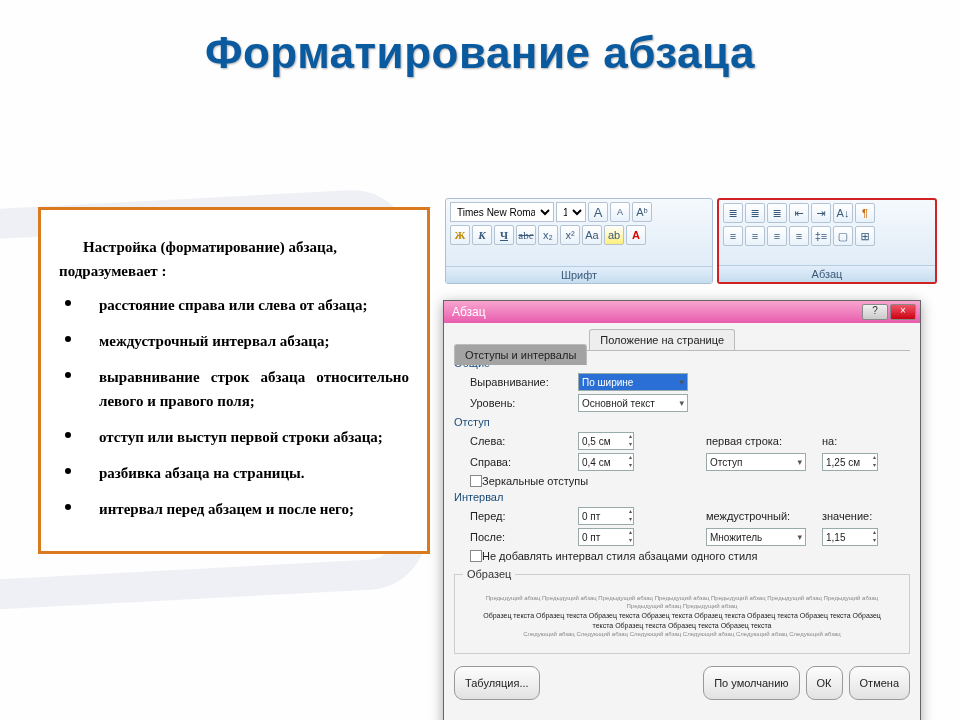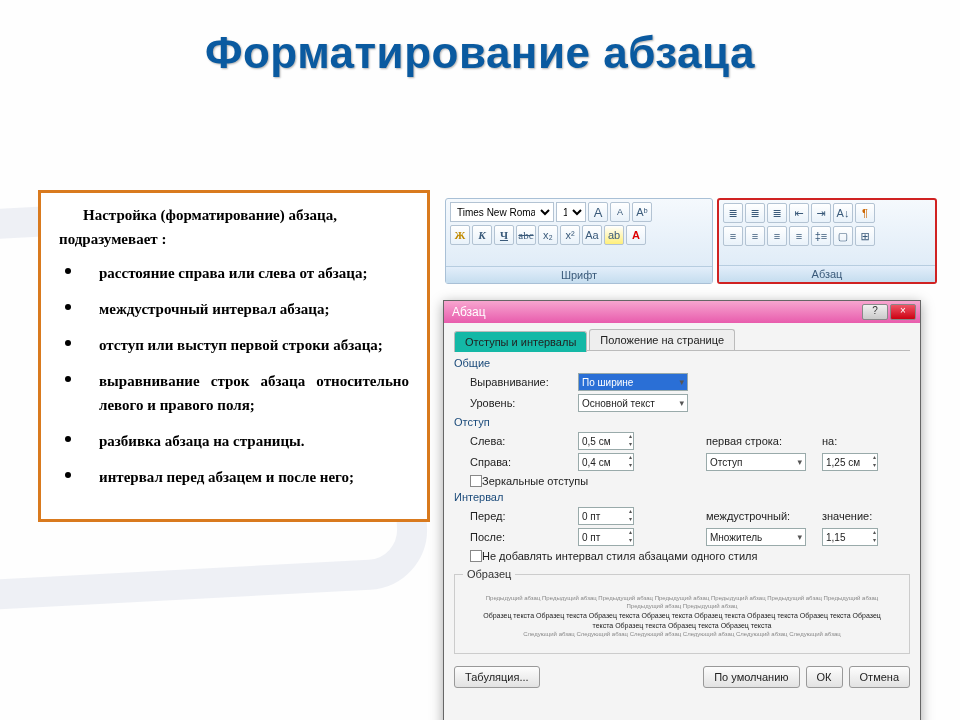--- a/index.html
+++ b/index.html
@@ -1,20 +1,20 @@
 <!DOCTYPE html>
 <html><head>
 <meta charset="utf-8">
 <style>
   * { box-sizing: border-box; margin: 0; padding: 0; }
   body { width: 960px; height: 720px; font-family: "Segoe UI", Tahoma, sans-serif; background: #fefefe; position: relative; overflow: hidden; }
   .bg-shape { position: absolute; left: -80px; top: 200px; width: 500px; height: 400px; border: 30px solid #d0d6e6; border-radius: 60px; opacity: .35; z-index: 0; transform: rotate(-3deg); }
   .slide-title { text-align: center; font-size: 44px; font-weight: bold; color: #0a5aa0; padding-top: 28px; letter-spacing: .5px; text-shadow: 1px 1px 2px rgba(0,0,0,.3); position: relative; z-index: 1; }
   .content { position: relative; z-index: 1; }
-  .text-card { position: absolute; left: 38px; top: 112px; width: 392px; border: 3px solid #d97a1e; background: #fff; padding: 10px 18px 18px 18px; font-family: "Times New Roman", serif; font-size: 15px; line-height: 1.6; color: #000; }
+  .text-card { position: absolute; left: 38px; top: 129px; width: 392px; border: 3px solid #d97a1e; background: #fff; padding: 25px 18px 18px 18px; font-family: "Times New Roman", serif; font-size: 15px; line-height: 1.6; color: #000; }
   .text-card .lead { text-indent: 24px; font-weight: bold; margin-bottom: 10px; }
   .text-card ul { list-style: none; padding-left: 0; }
   .text-card li { position: relative; padding-left: 40px; margin-bottom: 12px; font-weight: bold; text-align: justify; }
   .text-card li::before { content: ""; position: absolute; left: 6px; top: 7px; width: 6px; height: 6px; border-radius: 50%; background: #000; }
 
   .ribbon { position: absolute; left: 445px; top: 120px; width: 494px; height: 86px; display: flex; gap: 4px; }
   .ribbon-group { background: linear-gradient(#f5f9fd,#dbe9f6); border: 1px solid #a9c0d6; border-radius: 3px; display: flex; flex-direction: column; font-size: 10px; color: #3a5a7a; }
   .ribbon-group.font { flex: 0 0 268px; }
   .ribbon-group.para { flex: 0 0 220px; border: 2px solid #d02222; }
   .rg-body { flex: 1; padding: 3px 4px; display: flex; flex-direction: column; gap: 3px; }
@@ -31,56 +31,56 @@
   .colA { color: #d00; font-weight: bold; }
 
   .dialog { position: absolute; left: 443px; top: 222px; width: 478px; height: 478px; background: #f4f4f4; border: 1px solid #666; font-size: 11px; color: #222; box-shadow: 0 3px 12px rgba(0,0,0,.35); }
   .dlg-titlebar { height: 22px; background: linear-gradient(#f7a5cf,#e85cad); color: #fff; display: flex; align-items: center; padding: 0 4px 0 8px; font-size: 12px; }
   .dlg-titlebar .spacer { flex: 1; }
   .dlg-tbtn { width: 26px; height: 16px; background: linear-gradient(#f0f0f0,#cacaca); border: 1px solid #888; margin-left: 2px; border-radius: 2px; font-size: 10px; line-height: 12px; text-align: center; color: #333; cursor: pointer; }
   .dlg-tbtn.close { background: linear-gradient(#e56,#c01); color: #fff; }
   .dlg-body { padding: 6px 10px 8px 10px; }
   .tabs { display: flex; border-bottom: 1px solid #bbb; margin-bottom: 6px; }
   .tab { padding: 4px 10px; border: 1px solid #bbb; border-bottom: none; background: #eee; margin-right: 2px; border-radius: 3px 3px 0 0; cursor: pointer; font-size: 11px; }
-  .tab.active { background: #14b8a6; position: relative; top: 2px; }
+  .tab.active { background: #a3a3a3; position: relative; top: 15px; }
   .grp-title { margin: 4px 0 4px 0; color: #1a4a7a; font-size: 11px; }
   .field-row { display: flex; align-items: center; gap: 16px; margin: 3px 0 3px 16px; }
   .lbl { width: 92px; font-size: 11px; }
   .combo, .spin { border: 1px solid #9aa; background: #fff; height: 18px; font-size: 10px; padding: 0 3px; display: flex; align-items: center; }
   .combo { position: relative; padding-right: 32px; }
   .combo::after { content: "▾"; position: absolute; right: 3px; font-size: 9px; color: #555; }
   .combo.sel { background: #2a6fd6; color: #fff; }
   .spin { position: relative; padding-right: 14px; }
   .spin::after { content: "▴\A▾"; white-space: pre; position: absolute; right: 1px; top: -1px; font-size: 6px; line-height: 8px; color: #555; }
   .chk { display: flex; align-items: center; margin: 4px 0 2px 16px; font-size: 11px; }
   .chk-box { width: 12px; height: 12px; border: 1px solid #888; background: #fff; }
   fieldset.preview { border: 1px solid #ccc; margin: 6px 0 8px 0; padding: 8px; }
   fieldset.preview legend { font-size: 11px; padding: 0 4px; color: #333; }
   .preview-lines { font-size: 6px; color: #888; line-height: 1.4; text-align: center; padding: 6px 10px; }
   .preview-lines .dark { color: #222; font-size: 7px; }
   .dlg-buttons { display: flex; gap: 6px; align-items: center; padding-top: 4px; }
-  .btn { border: 1px solid #999; background: linear-gradient(#fdfdfd,#e2e2e2); height: 22px; padding: 0 10px; font-size: 11px; border-radius: 3px; cursor: pointer; display: flex; align-items: center; }
+  .btn { border: 1px solid #999; background: linear-gradient(#fdfdfd,#e2e2e2); height: 34px; padding: 0 10px; font-size: 11px; border-radius: 9px; cursor: pointer; display: flex; align-items: center; }
   .flex-gap { flex: 1; }
 </style>
 </head>
 <body>
 
 <div class="bg-shape"></div>
 
 <h1 class="slide-title">Форматирование абзаца</h1>
 
 <div class="content">
 
   <div class="text-card">
     <p class="lead">Настройка (форматирование) абзаца, подразумевает :</p>
     <ul>
       <li>расстояние справа или слева от абзаца;</li>
       <li>междустрочный интервал абзаца;</li>
+      <li>выравнивание строк абзаца относительно левого и правого поля;</li>
       <li>отступ или выступ первой строки абзаца;</li>
-      <li>выравнивание строк абзаца относительно левого и правого поля;</li>
       <li>разбивка абзаца на страницы.</li>
       <li>интервал перед абзацем и после него;</li>
     </ul>
   </div>
 
   <div class="ribbon">
     <div class="ribbon-group font">
       <div class="rg-body">
         <div class="rg-row">
           <select class="rg-sel font-name"><option>Times New Roman</option></select>

